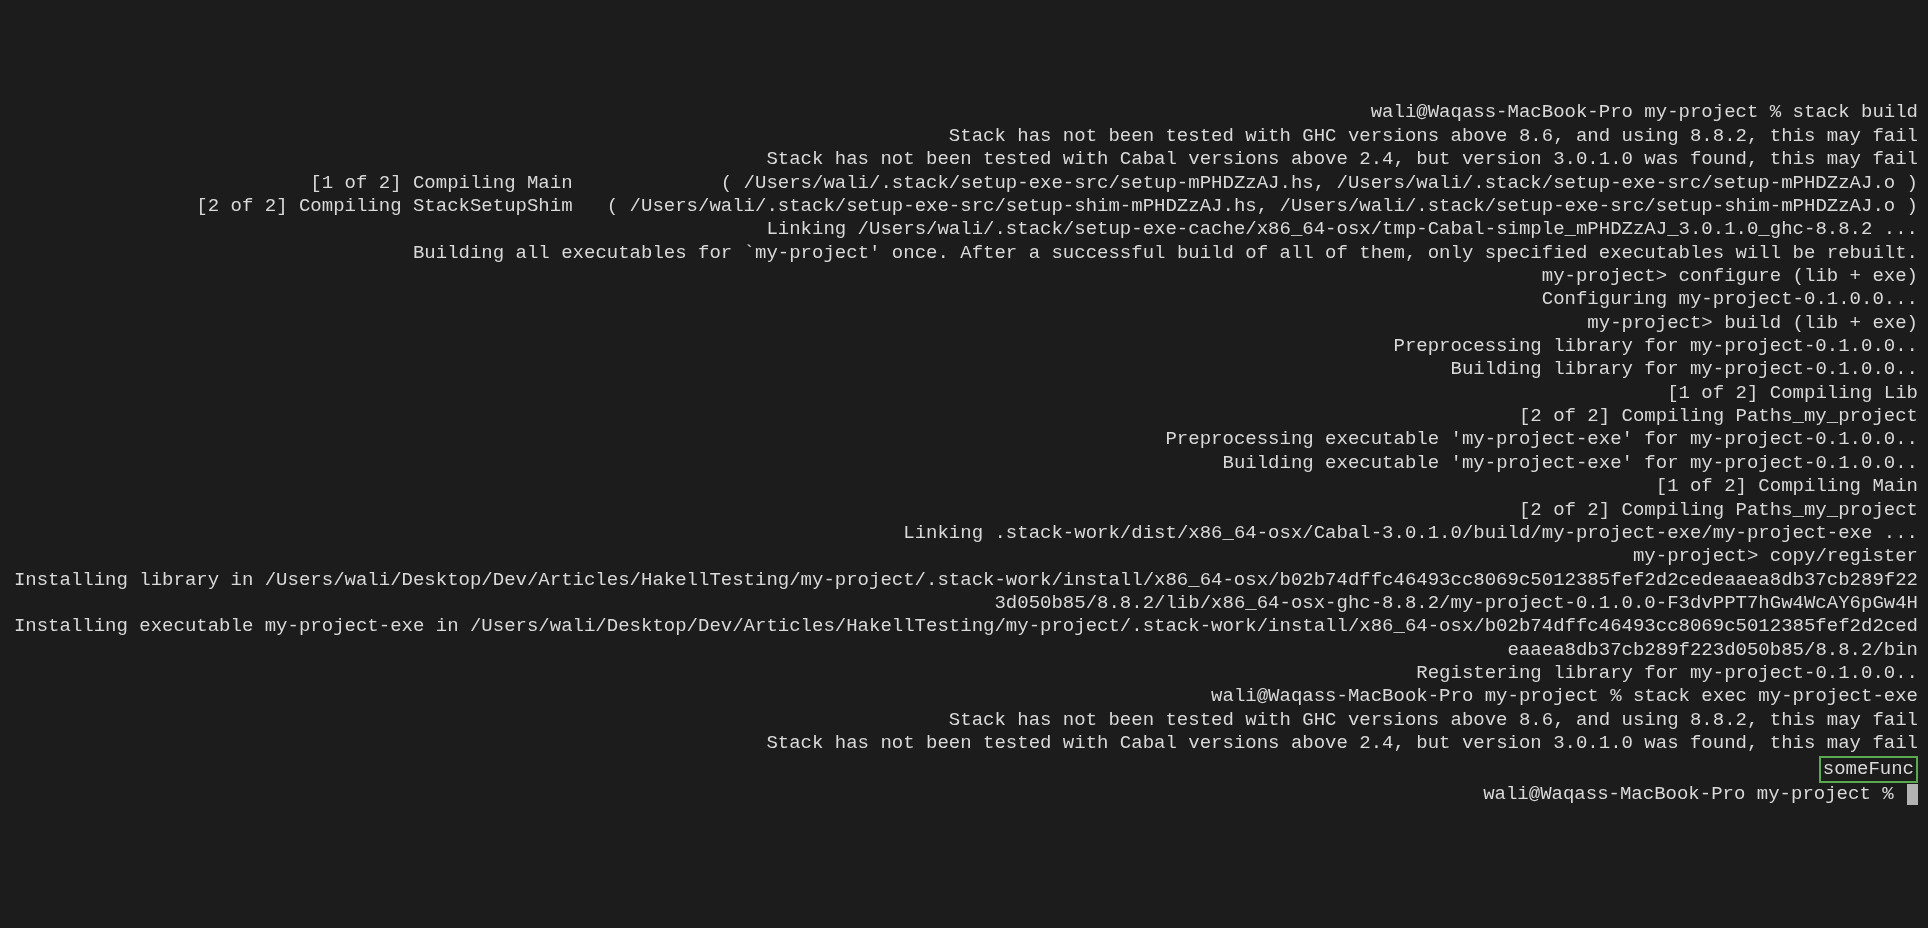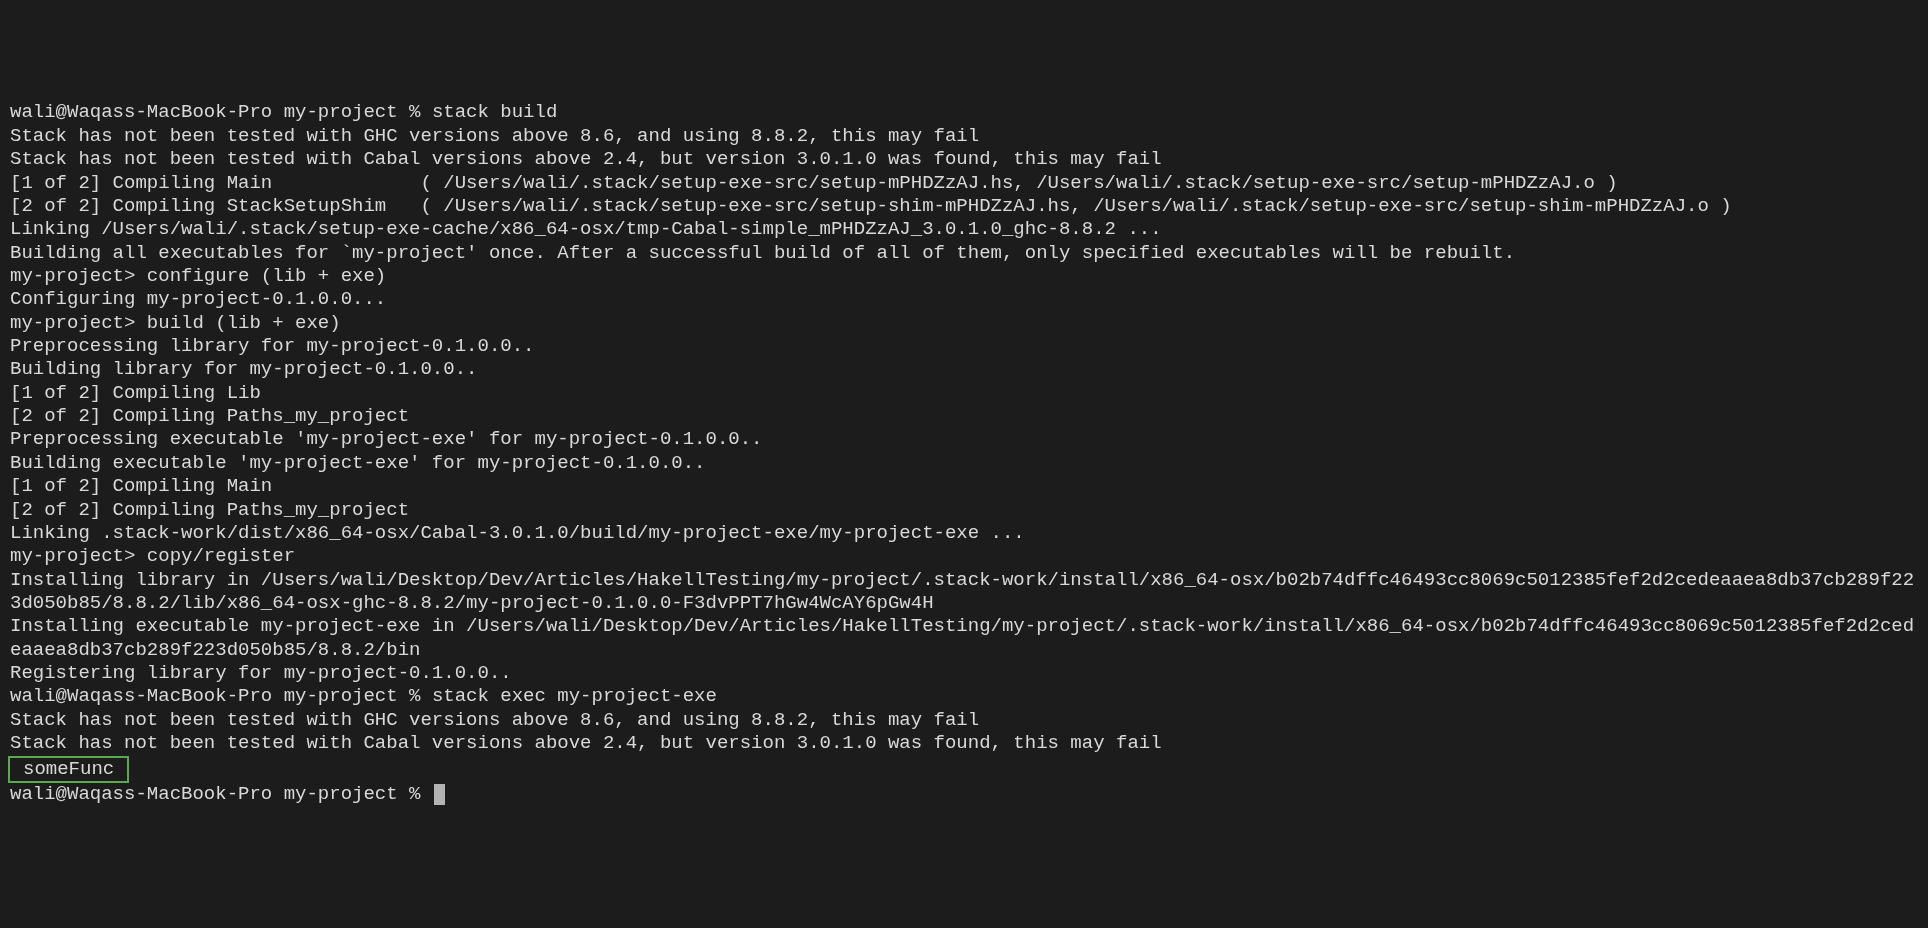--- a/index.html
+++ b/index.html
@@ -1,36 +1,37 @@
 <!DOCTYPE html>
 <html><head>
   <meta charset="utf-8">
   <style>
     * {
       margin: 0;
       padding: 0;
       box-sizing: border-box;
+      text-align: right;
     }
     body {
       background-color: #1c1c1c;
       color: #d9d9d9;
       font-family: "Menlo", "Monaco", "Courier New", monospace;
       font-size: 19px;
       line-height: 1.23;
       padding: 8px 10px;
       white-space: pre-wrap;
       word-break: break-all;
     }
     .prompt {
       color: #d9d9d9;
     }
     .highlight-box {
       display: inline-block;
       border: 2px solid #5aa84f;
-      padding: 0 13px;
+      padding: 0 2px;
       margin-left: -2px;
     }
     .cursor {
       display: inline-block;
       width: 11px;
       height: 21px;
       background-color: #b3b3b3;
       vertical-align: text-bottom;
       margin-left: 2px;
     }

